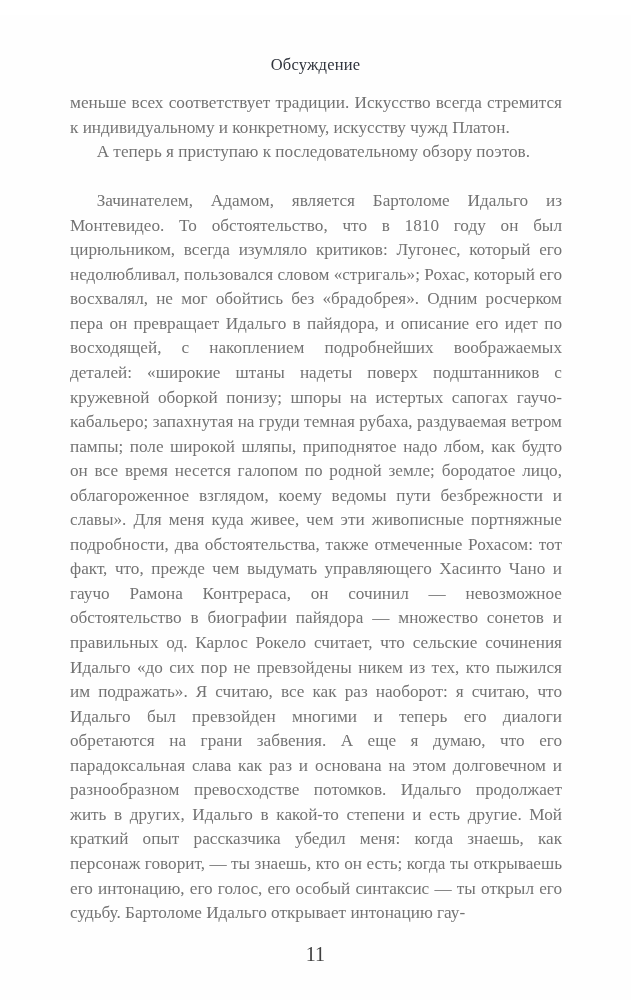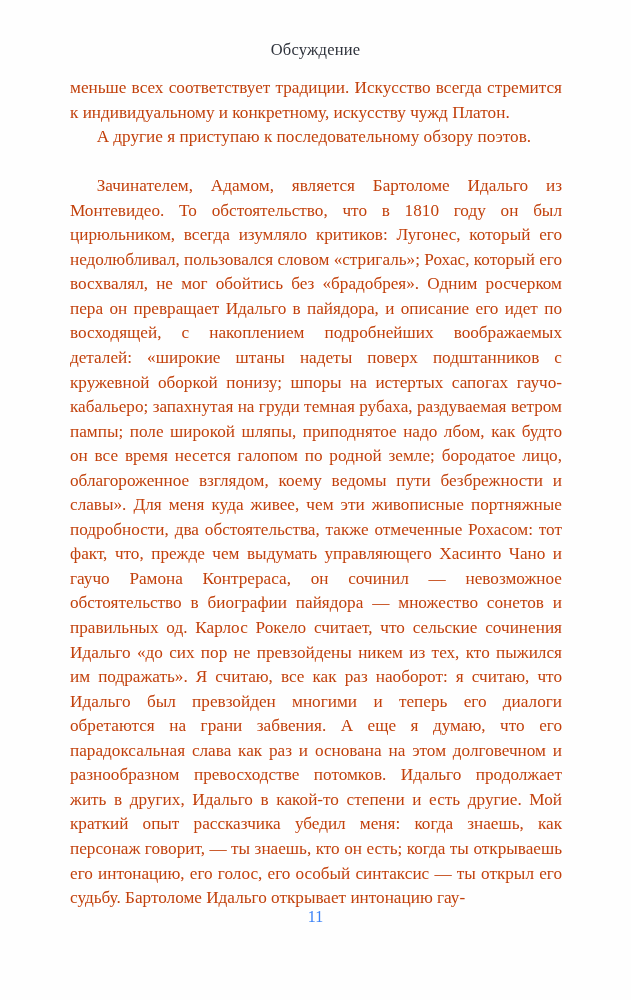--- a/index.html
+++ b/index.html
@@ -15,20 +15,21 @@
     overflow: hidden;
     font-family: "Liberation Serif", "DejaVu Serif", serif;
     color: #2b2f38;
     -webkit-font-smoothing: antialiased;
   }
 
   .page {
     position: absolute;
     inset: 0;
     background: #fefefe;
+    margin-top: 15px;
   }
 
   .running-head {
     position: absolute;
     top: 40px;
     left: 0;
     right: 0;
     text-align: center;
     font-size: 16.5px;
     letter-spacing: 0.2px;
@@ -37,21 +38,21 @@
 
   .text-block {
     position: absolute;
     left: 70px;
     top: 76px;
     width: 492px;
     font-size: 17.2px;
     line-height: 24.55px;
     text-align: justify;
     text-justify: inter-word;
-    color: #c2410c;
+    color: #737373;
     hyphens: manual;
   }
 
   .text-block p {
     margin: 0;
     text-indent: 0;
   }
 
   
   .text-block p.cont {
@@ -63,34 +64,34 @@
   
   .text-block p.gap {
     margin-top: 24.55px;
     font-family: Liberation Serif, serif;
   }
 
   .folio {
     position: absolute;
     left: 0;
     right: 0;
-    top: 908px;
+    top: 928px;
     text-align: center;
-    font-size: 16px;
-    color: #3b82f6;
+    font-size: 20px;
+    color: #404040;
   }
 </style>
 </head>
 <body>
 
 <div class="page">
 
   <div class="running-head">Обсуждение</div>
 
   <div class="text-block">
     <p class="cont">меньше всех соответствует традиции. Искусство всегда стремится к индивидуальному и конкретному, искусству чужд Платон.</p>
-    <p class="indent">А другие я приступаю к последовательному обзору поэтов.</p>
+    <p class="indent">А теперь я приступаю к последовательному обзору поэтов.</p>
     <p class="indent gap">Зачинателем, Адамом, является Бартоломе Идальго из Монтевидео. То обстоятельство, что в 1810 году он был цирюльником, всегда изумляло критиков: Лугонес, который его недолюбливал, пользовался словом «стригаль»; Рохас, который его восхвалял, не мог обойтись без «брадобрея». Одним росчерком пера он превращает Идальго в пайядора, и описание его идет по восходящей, с накоплением подробнейших воображаемых деталей: «широкие штаны надеты поверх подштанников с кружевной оборкой понизу; шпоры на истертых сапогах гаучо-кабальеро; запахнутая на груди темная рубаха, раздуваемая ветром пампы; поле широкой шляпы, приподнятое надо лбом, как будто он все время несется галопом по родной земле; бородатое лицо, облагороженное взглядом, коему ведомы пути безбрежности и славы». Для меня куда живее, чем эти живописные портняжные подробности, два обстоятельства, также отмеченные Рохасом: тот факт, что, прежде чем выдумать управляющего Хасинто Чано и гаучо Рамона Контрераса, он сочинил — невозможное обстоятельство в биографии пайядора — множество сонетов и правильных од. Карлос Рокело считает, что сельские сочинения Идальго «до сих пор не превзойдены никем из тех, кто пыжился им подражать». Я считаю, все как раз наоборот: я считаю, что Идальго был превзойден многими и теперь его диалоги обретаются на грани забвения. А еще я думаю, что его парадоксальная слава как раз и основана на этом долговечном и разнообразном превосходстве потомков. Идальго продолжает жить в других, Идальго в какой-то степени и есть другие. Мой краткий опыт рассказчика убедил меня: когда знаешь, как персонаж говорит, — ты знаешь, кто он есть; когда ты открываешь его интонацию, его голос, его особый синтаксис — ты открыл его судьбу. Бартоломе Идальго открывает интонацию гау-</p>
   </div>
 
   <div class="folio">11</div>
 
 </div>
 
 </body></html>

